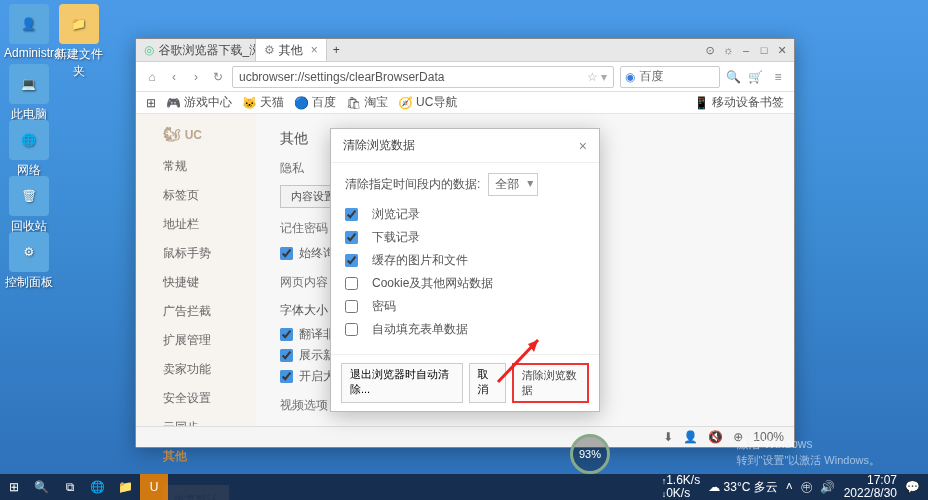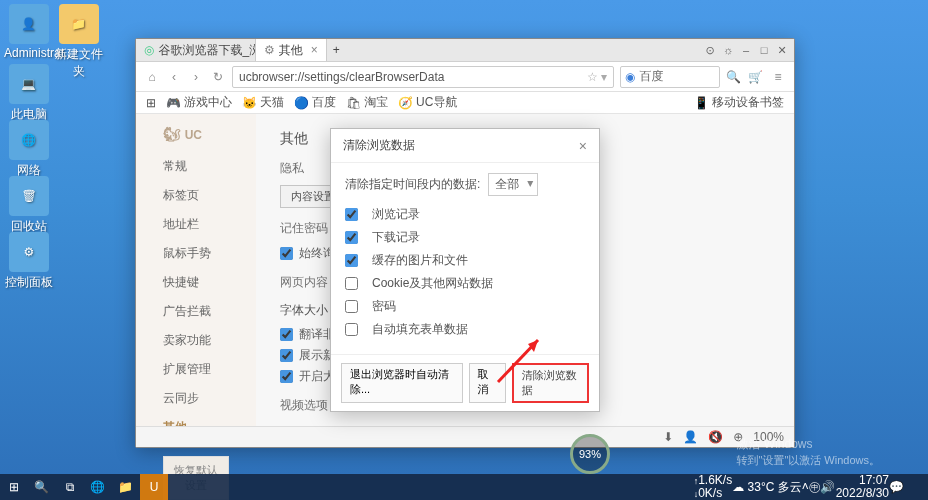--- a/index.html
+++ b/index.html
@@ -41,21 +41,21 @@
 .m-row{display:flex;align-items:center;gap:8px;margin-bottom:10px;font-size:12px;color:#555}
 .m-chk{display:flex;align-items:center;gap:14px;margin:6px 0;font-size:12px;color:#555}
 .m-chk input{accent-color:#4a9ae8}
 .modal-ft{display:flex;justify-content:flex-end;gap:6px;padding:8px 10px;border-top:1px solid #eee}
 .m-btn{border:1px solid #ccc;padding:3px 8px;font-size:11px;background:#fafafa;cursor:pointer}
 .m-btn.primary{border:2px solid #e33;color:#444}
 .red-arrow{position:absolute;left:490px;top:330px;width:60px;height:60px;z-index:101}
 .status-bar{position:absolute;bottom:0;left:0;right:0;height:21px;background:#f5f5f5;border-top:1px solid #ddd;display:flex;align-items:center;justify-content:flex-end;gap:10px;padding:0 10px;font-size:11px;color:#666}
 .taskbar{position:absolute;bottom:0;left:0;right:0;height:26px;background:rgba(20,40,70,.9);display:flex;align-items:center;z-index:200}
 .tb-item{width:28px;height:26px;display:flex;align-items:center;justify-content:center;color:#fff}
-.tb-right{margin-left:auto;display:flex;align-items:center;gap:0;color:#fff;font-size:10px;padding-right:24px}
+.tb-right{margin-left:auto;display:flex;align-items:center;gap:8px;color:#fff;font-size:10px;padding-right:8px}
 .tb-clock{text-align:right;line-height:1.1}
 .perf{position:absolute;bottom:26px;left:570px;width:40px;height:40px;border:3px solid #8a8;border-radius:50%;display:flex;align-items:center;justify-content:center;color:#fff;font-size:11px;background:rgba(0,0,0,.3)}
 .watermark{position:absolute;right:48px;bottom:32px;color:rgba(255,255,255,.55);font-size:13px;text-align:left;z-index:150}
 .overlay-dim{position:absolute;left:0;top:0;right:0;bottom:0;background:rgba(0,0,0,.03);pointer-events:none}
 </style>
 </head>
 <body>
 
 <div class="desktop-icon" style="left:4px;top:4px"><div class="ic" style="background:#5ba8e0">👤</div><span>Administrat...</span></div>
 <div class="desktop-icon" style="left:54px;top:4px"><div class="ic" style="background:#f3c96b">📁</div><span>新建文件夹</span></div>
@@ -117,22 +117,23 @@
 
   <div class="settings-body">
     <div class="sidebar">
       <div class="sb-logo">🐿 <span>UC</span></div>
       <div class="sb-item">常规</div>
       <div class="sb-item">标签页</div>
       <div class="sb-item">地址栏</div>
       <div class="sb-item">鼠标手势</div>
       <div class="sb-item">快捷键</div>
       <div class="sb-item">广告拦截</div>
+      <div class="sb-item">扩展管理</div>
       <div class="sb-item">卖家功能</div>
-      <div class="sb-item">扩展管理</div>
+      <div class="sb-item">安全设置</div>
       <div class="sb-item">云同步</div>
       <div class="sb-item active">其他</div>
       <div class="reset-btn">恢复默认设置</div>
     </div>
 
     <div class="content">
       <div class="overlay-dim"></div>
       <div class="sec-title">其他</div>
       <div class="sec-sub">隐私</div>
       <div class="btn-row">

